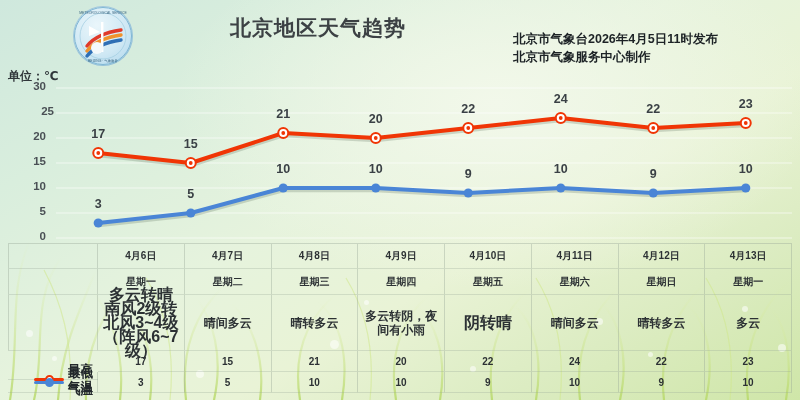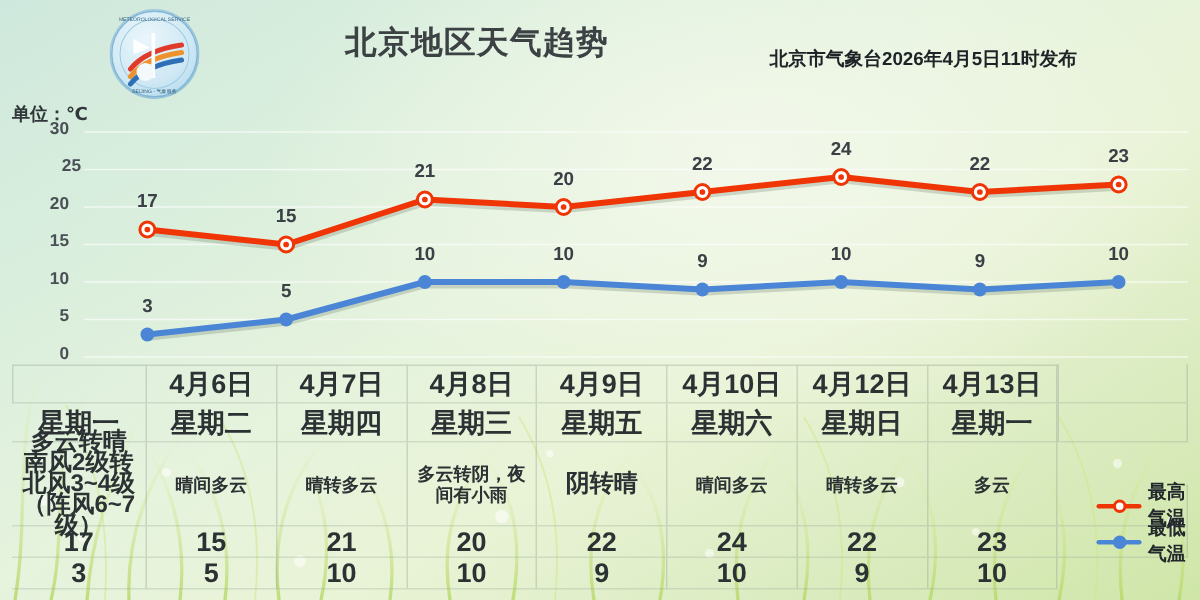--- a/index.html
+++ b/index.html
@@ -51,21 +51,21 @@
   .table{
     position:absolute; left:8px; top:243px; width:784px; height:150px;
     display:grid;
     grid-template-columns:90px repeat(8, 1fr);
     grid-template-rows:26px 26px 56px 21px 21px;
   }
   .cell{
     display:flex; align-items:center; justify-content:center; text-align:center;
     border-right:1px solid rgba(150,165,150,.38);
     border-bottom:1px solid rgba(150,165,150,.30);
-    font-size:18px; color:#2c3134; padding:0 2px;
+    font-size:10px; color:#2c3134; padding:0 2px;
   }
   .cell.first{ border-left:1px solid rgba(150,165,150,.38); }
   .legend-cell{
     display:flex; align-items:center; gap:4px; justify-content:flex-start;
     padding-left:26px; font-weight:700; font-size:12.5px; color:#22282b;
     border-right:1px solid rgba(150,165,150,.38);
     border-bottom:1px solid rgba(150,165,150,.30);
   }
   .lg-mark{ position:relative; width:30px; height:10px; flex:none; }
   .lg-line{ position:absolute; top:4px; left:0; width:30px; height:3px; border-radius:2px; }
@@ -145,20 +145,21 @@
         <text x="30" y="8" text-anchor="middle">METEOROLOGICAL SERVICE</text>
         <text x="30" y="56" text-anchor="middle">BEIJING · 气象服务</text>
       </g>
     </svg>
   </div>
 
   <div class="page-title">北京地区天气趋势</div>
 
   <div class="issuer">
     <div>北京市气象台2026年4月5日11时发布</div>
+    <div>北京市气象服务中心制作</div>
   </div>
 
   <div class="unit-label">单位：℃</div>
 
   <svg id="chart-svg" style="position:absolute;left:0;top:0;" width="800" height="400">
       <line x1="56" y1="238" x2="792" y2="238" stroke="#ffffff" stroke-opacity=".62" stroke-width="1"></line>
       <line x1="56" y1="213" x2="792" y2="213" stroke="#ffffff" stroke-opacity=".62" stroke-width="1"></line>
       <line x1="56" y1="188" x2="792" y2="188" stroke="#ffffff" stroke-opacity=".62" stroke-width="1"></line>
       <line x1="56" y1="163" x2="792" y2="163" stroke="#ffffff" stroke-opacity=".62" stroke-width="1"></line>
       <line x1="56" y1="138" x2="792" y2="138" stroke="#ffffff" stroke-opacity=".62" stroke-width="1"></line>
@@ -219,27 +220,28 @@
       <div class="dlabel" style="left: 745.75px; top: 169px;">10</div>
     </div>
 
   <div class="table" id="table">
       <div class="cell first rc r-date" style="font-weight: 700; border-top: 1px solid rgba(150, 165, 150, 0.38);"></div>
       <div class="cell r-date" style="font-weight: 700; border-top: 1px solid rgba(150, 165, 150, 0.38);">4月6日</div>
       <div class="cell r-date" style="font-weight: 700; border-top: 1px solid rgba(150, 165, 150, 0.38);">4月7日</div>
       <div class="cell r-date" style="font-weight: 700; border-top: 1px solid rgba(150, 165, 150, 0.38);">4月8日</div>
       <div class="cell r-date" style="font-weight: 700; border-top: 1px solid rgba(150, 165, 150, 0.38);">4月9日</div>
       <div class="cell r-date" style="font-weight: 700; border-top: 1px solid rgba(150, 165, 150, 0.38);">4月10日</div>
+      <div class="cell r-date" style="font-weight: 700; border-top: 1px solid rgba(150, 165, 150, 0.38);">4月11日</div>
       <div class="cell r-date" style="font-weight: 700; border-top: 1px solid rgba(150, 165, 150, 0.38);">4月12日</div>
       <div class="cell r-date" style="font-weight: 700; border-top: 1px solid rgba(150, 165, 150, 0.38);">4月13日</div>
       <div class="cell first" style="font-weight: 700;"></div>
       <div class="cell" style="font-weight: 700;">星期一</div>
       <div class="cell" style="font-weight: 700;">星期二</div>
+      <div class="cell" style="font-weight: 700;">星期三</div>
       <div class="cell" style="font-weight: 700;">星期四</div>
-      <div class="cell" style="font-weight: 700;">星期三</div>
       <div class="cell" style="font-weight: 700;">星期五</div>
       <div class="cell" style="font-weight: 700;">星期六</div>
       <div class="cell" style="font-weight: 700;">星期日</div>
       <div class="cell" style="font-weight: 700;">星期一</div>
       <div class="cell first" style="font-weight: 700; font-size: 12px; line-height: 14px;"></div>
       <div class="cell" style="font-weight: 700; font-size: 16px; line-height: 14px;">多云转晴<br>南风2级转北风3~4级<br>（阵风6~7级）</div>
       <div class="cell" style="font-weight: 700; font-size: 12px; line-height: 14px;">晴间多云</div>
       <div class="cell" style="font-weight: 700; font-size: 12px; line-height: 14px;">晴转多云</div>
       <div class="cell" style="font-weight: 700; font-size: 12px; line-height: 14px;">多云转阴，夜间有小雨</div>
       <div class="cell" style="font-weight: 700; font-size: 16px; line-height: 14px;">阴转晴</div>

